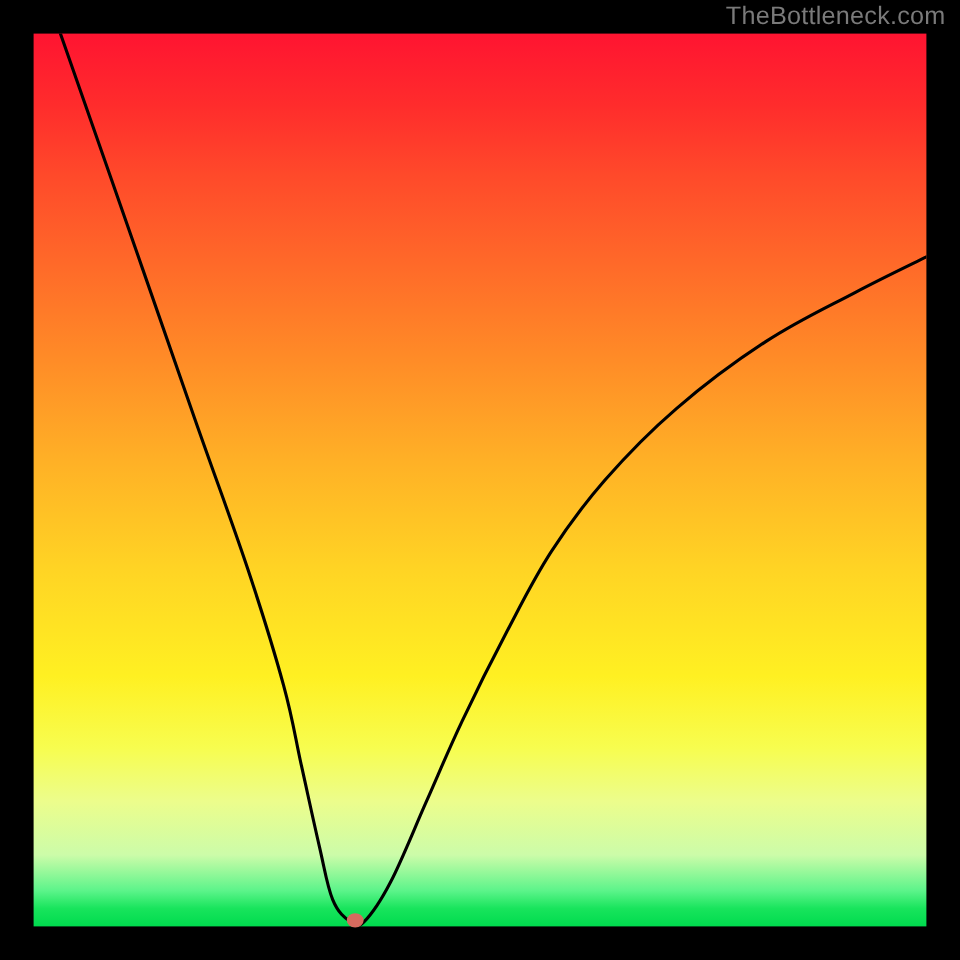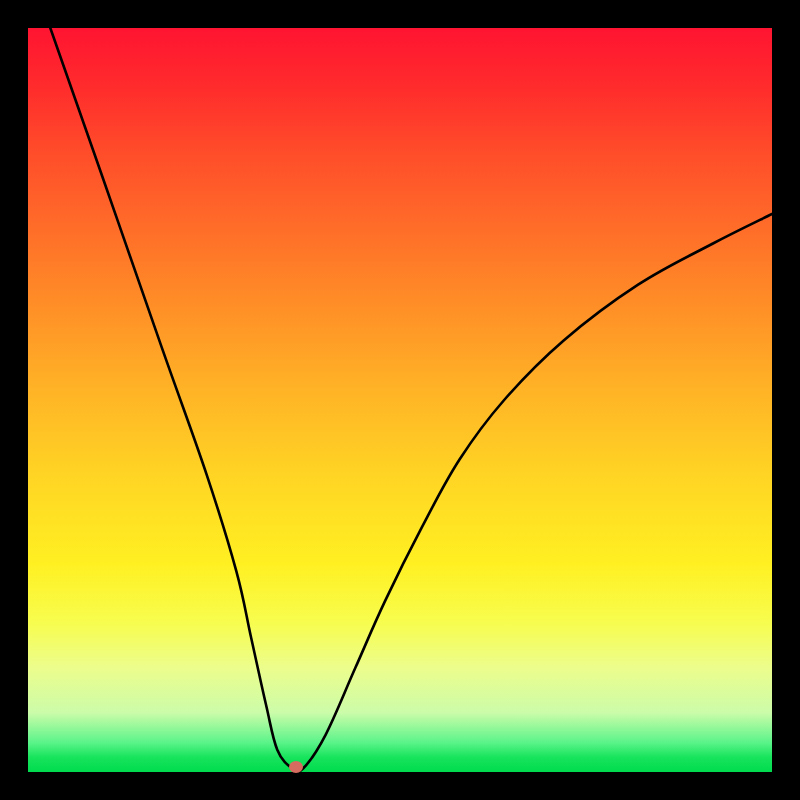--- a/index.html
+++ b/index.html
@@ -63,19 +63,20 @@
     height: 12px;
     border-radius: 50% / 50%;
     background: #d66b5f;
     transform: translate(-50%, -50%);
   }
 </style>
 </head>
 <body>
 
 <div class="frame">
+  <div class="watermark">TheBottleneck.com</div>
   <div class="plot-area">
     <svg class="curve" viewBox="0 0 744 744" preserveAspectRatio="none">
       <path id="curve-path" fill="none" stroke="#000" stroke-width="2.6" stroke-linecap="round" stroke-linejoin="round" d="M 22.32 0 C 31.6944 26.783999999999992, 54.31200000000001 91.21439999999996, 74.4 148.79999999999995 C 94.488 206.38559999999995, 115.17119999999998 266.35200000000003, 133.92 319.92 C 152.66879999999998 373.488, 165.168 406.224, 178.56 446.4 C 191.952 486.57599999999996, 200.28480000000002 513.6576, 208.32000000000002 543.12 C 216.35520000000002 572.5824, 217.8432 585.9744000000001, 223.2 610.08 C 228.55679999999998 634.1856, 233.39280000000002 656.952, 238.08 677.04 C 242.7672 697.1279999999999, 244.55280000000002 710.2968, 249.24 721.68 C 253.9272 733.0631999999999, 259.4328 736.932, 264.12 740.28 C 268.8072 743.6279999999999, 269.25359999999995 746.3063999999999, 275.28 740.28 C 281.3064 734.2536, 288.22560000000004 724.8792, 297.6 706.8 C 306.9744 688.7207999999999, 316.6464 663.9456, 327.36 639.84 C 338.0736 615.7344, 345.0672 598.3248, 357.12 572.88 C 369.1728 547.4352, 380.928 523.9248, 394.32 498.48 C 407.712 473.03520000000003, 416.7888 454.2864, 431.52 431.52000000000004 C 446.2512 408.75360000000006, 457.4112 393.4272, 476.16 372 C 494.90880000000004 350.5728, 511.57439999999997 333.23760000000004, 535.68 312.48 C 559.7855999999999 291.7224, 583.2959999999999 274.0896, 610.0799999999999 256.68 C 636.8639999999999 239.2704, 660.3744 228.48239999999998, 684.48 215.76 C 708.5856 203.0376, 733.2864 191.3568, 744 186"></path>
     </svg>
     <div id="marker" class="marker" style="left: 267.84px; top: 738.792px; background: rgb(214, 107, 95);"></div>
   </div>
 </div>
 
 </body></html>

